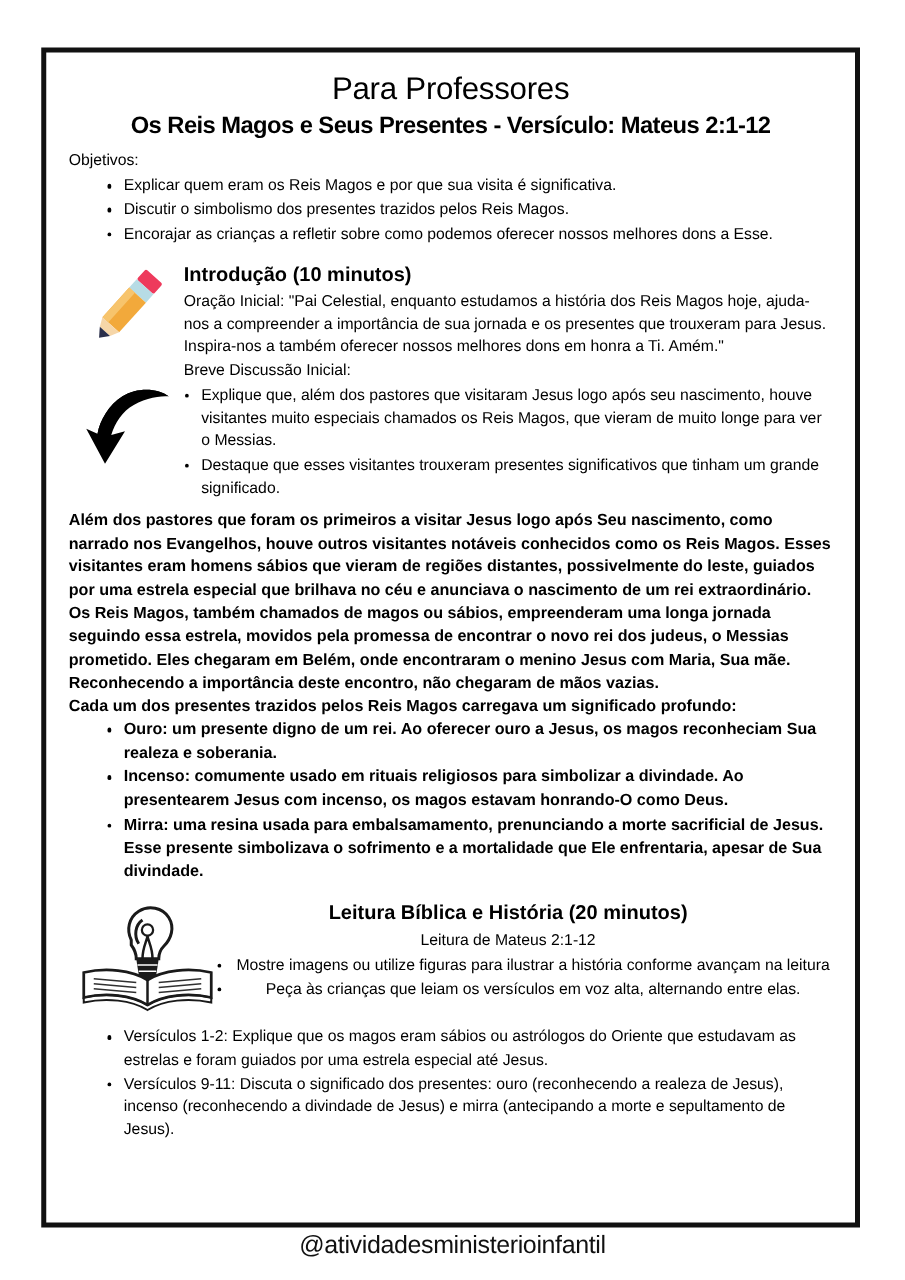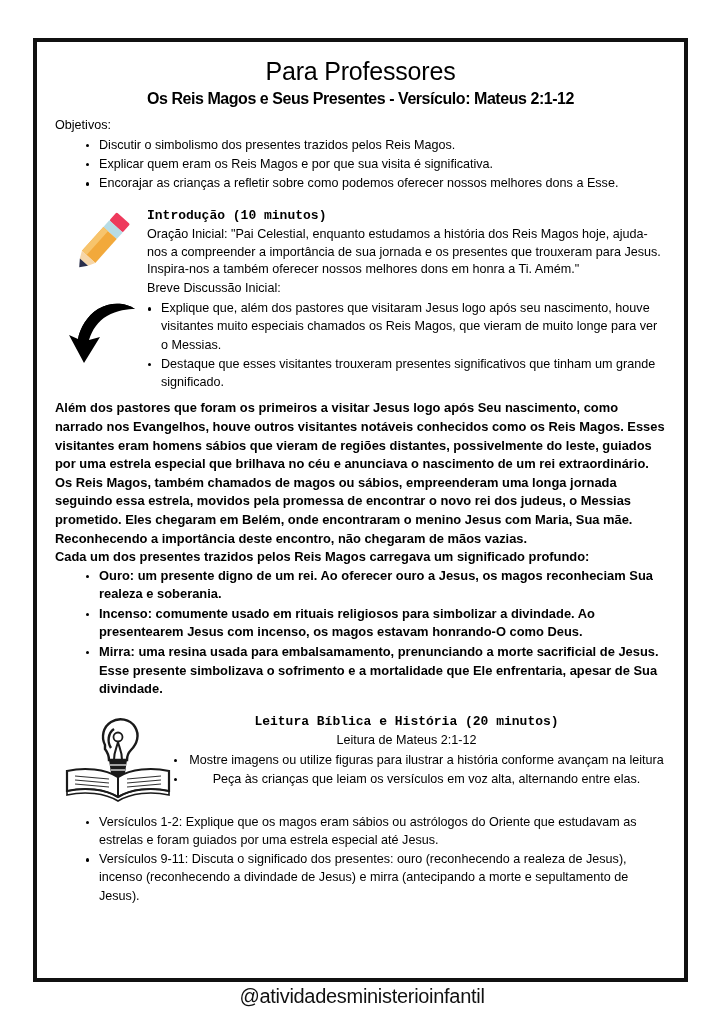--- a/index.html
+++ b/index.html
@@ -48,21 +48,21 @@
   
   .doc-title {
     font-size: 25px;
     font-weight: 400;
     text-align: center;
     margin: 6px 0 4px 0;
     letter-spacing: -0.2px;
     line-height: 1.1;
   }
   .doc-subtitle {
-    font-size: 16px;
+    font-size: 19px;
     font-weight: 700;
     text-align: center;
     margin: 4px 0 9px 0;
     letter-spacing: -0.45px;
     line-height: 1.15;
   }
 
   
   .body-text {
     font-size: 12.6px;
@@ -102,25 +102,24 @@
   .icon-block .icon-slot {
     position: absolute;
     left: 8px;
     top: 0;
   }
   .icon-block .icon-body {
     margin-left: 92px;
   }
 
   .sub-head {
-    font-size: 13px;
+    font-size: 16px;
     font-weight: 700;
     line-height: 1.4;
     margin: 0 0 1px 0;
-    font-family: Liberation Mono, monospace;
   }
 
   ul.bul.tight {
     padding-left: 26px;
   }
 
   
   .bold-block p {
     font-size: 12.9px;
     font-weight: 700;
@@ -160,24 +159,24 @@
     <div class="sheet-inner">
 
       <div class="doc-title">Para Professores</div>
 
       <div class="doc-subtitle">Os Reis Magos e Seus Presentes - Versículo: Mateus 2:1-12</div>
 
       <div class="body-text">Objetivos:</div>
 
       <ul class="bul">
         <li>
+          <span>Explicar quem eram os Reis Magos e por que sua visita é significativa.</span>
+        </li>
+        <li>
           <span>Discutir o simbolismo dos presentes trazidos pelos Reis Magos.</span>
-        </li>
-        <li>
-          <span>Explicar quem eram os Reis Magos e por que sua visita é significativa.</span>
         </li>
         <li>
           <span>Encorajar as crianças a refletir sobre como podemos oferecer nossos melhores dons a Esse.</span>
         </li>
       </ul>
 
       <div class="spacer-sm"></div>
 
       <div class="icon-block">
 

